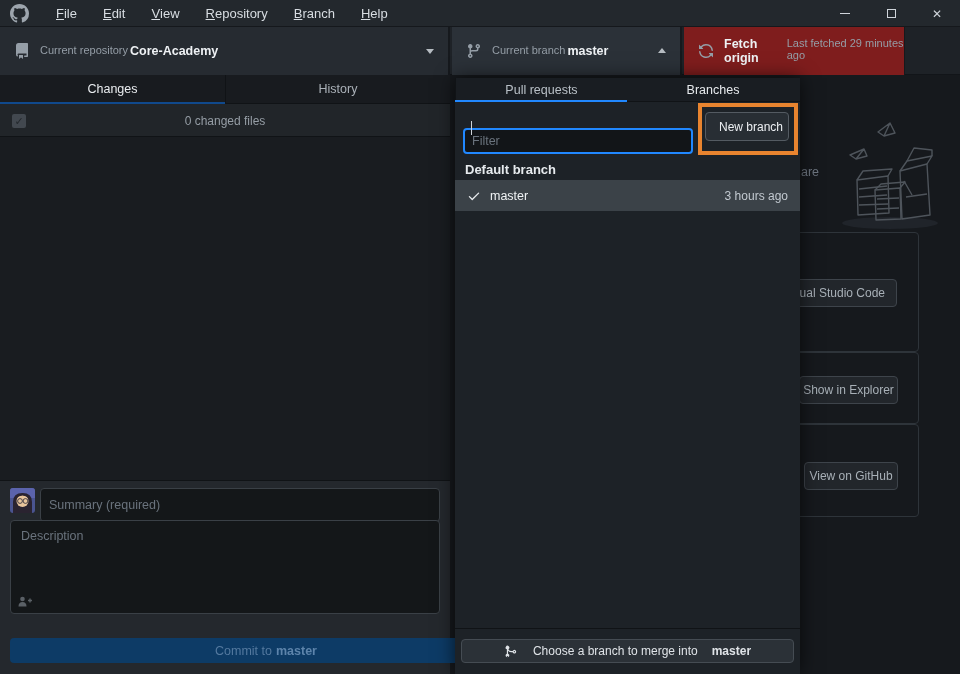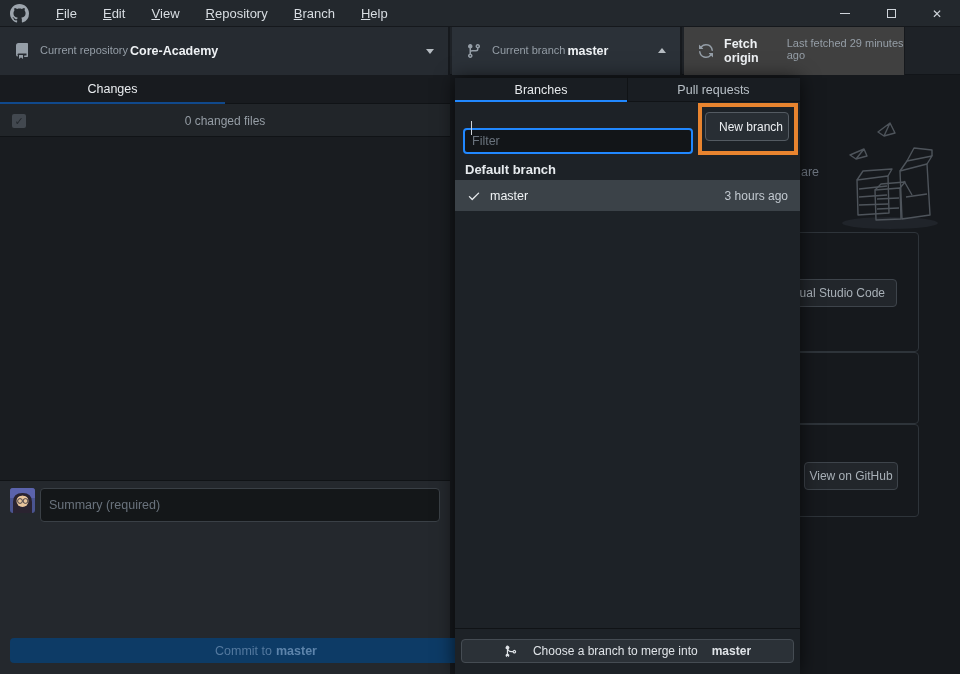--- a/index.html
+++ b/index.html
@@ -17,21 +17,21 @@
   .win-controls { margin-left:auto; display:flex; height:100%; }
   .win-btn { width:46px; height:27px; display:flex; align-items:center; justify-content:center; color:#cfd4da; font-size:12px; }
   .glyph-min { width:10px; height:1px; background:#cfd4da; }
   .glyph-max { width:9px; height:9px; border:1px solid #cfd4da; }
 
   
   .toolbar { position:absolute; left:0; top:27px; width:960px; height:48px; background:#1e2227; border-bottom:1px solid #121519; }
   .tb-section { position:absolute; top:0; height:48px; display:flex; align-items:center; }
   .tb-repo   { left:0;   width:450px; background:#262b31; border-right:2px solid #16191d; }
   .tb-branch { left:452px; width:230px; background:#2b3138; border-right:2px solid #16191d; }
-  .tb-fetch  { left:684px; width:221px; background:#404040; border-right:1px solid #16191d; }
+  .tb-fetch  { left:684px; width:221px; background:#7f1d1d; border-right:1px solid #16191d; }
   .tb-icon { flex:none; margin-left:14px; width:16px; height:16px; }
   .tb-col { margin-left:10px; display:flex; flex-direction:row; gap:2px; min-width:0; }
   .tb-label { font-size:11px; color:#959ea7; }
   .tb-value { font-size:12.5px; font-weight:bold; color:#eef1f4; }
   .tb-sub   { font-size:11px; color:#959ea7; }
   .chev { position:absolute; right:14px; top:50%; width:0; height:0; border-left:4px solid transparent; border-right:4px solid transparent; }
   .chev-down { margin-top:-2px; border-top:5px solid #b6bcc2; }
   .chev-up   { margin-top:-3px; border-bottom:5px solid #b6bcc2; }
 
   
@@ -198,56 +198,66 @@
         <path d="M49 89 L74 87 L75 118 L50 119 Z"></path>
         <path d="M49 89 L55 83 L79 81 L74 87"></path>
         <path d="M51 98 L73 97 M51 108 L73 107"></path>
         <path d="M78 80 L86 94 M80 96 L101 93"></path>
       </g>
     </svg>
     <div class="card card1"></div>
     <div class="card card2"></div>
     <div class="card card3"></div>
     <div class="gray-btn btn-vscode">sual Studio Code</div>
+    <div class="gray-btn btn-explorer">Show in Explorer</div>
     <div class="gray-btn btn-github">View on GitHub</div>
   </div>
 
   <div class="left-panel">
     <div class="lp-tabs">
       <div class="lp-tab sel">Changes</div>
+      <div class="lp-tab unsel">History</div>
       <div class="lp-underline"></div>
     </div>
     <div class="files-header">
       <span class="cbx">✓</span>
       <span class="txt">0 changed files</span>
     </div>
     <div class="commit-area">
       <div class="avatar">
         <svg width="25" height="25" viewBox="0 0 25 25">
           <rect width="25" height="25" fill="#4a5490"></rect>
           <rect width="25" height="10" fill="#5b63ac"></rect>
           <path d="M3 25 L3 14 Q3 5 12.5 5 Q22 5 22 14 L22 25 Z" fill="#2a2330"></path>
           <circle cx="12.5" cy="13" r="6" fill="#e8c49c"></circle>
           <path d="M6 10 Q12.5 5 19 10 L19 8 Q12.5 3 6 8 Z" fill="#2a2330"></path>
           <circle cx="10" cy="13" r="2.4" fill="none" stroke="#3a3540" stroke-width="0.9"></circle>
           <circle cx="15.5" cy="13" r="2.4" fill="none" stroke="#3a3540" stroke-width="0.9"></circle>
         </svg>
       </div>
       <input class="field summary" type="text" placeholder="Summary (required)" style="">
+      <div class="descwrap">
+        <textarea class="field description" placeholder="Description" style=""></textarea>
+        <svg class="coauthor" width="15" height="11" viewBox="0 0 15 11">
+          <circle cx="4.5" cy="3" r="2.3" fill="#5a6066"></circle>
+          <path d="M0.5 10.5 Q0.5 6 4.5 6 Q8.5 6 8.5 10.5 Z" fill="#5a6066"></path>
+          <path d="M10 4.5 h4 M12 2.5 v4" stroke="#5a6066" stroke-width="1.4"></path>
+        </svg>
+      </div>
       <div class="commit-btn">
         <span>Commit to</span>
         <b>master</b>
       </div>
     </div>
   </div>
 
   <div class="dropdown">
     <div class="dd-tabs">
+      <div class="dd-tab unsel">Pull requests</div>
       <div class="dd-tab sel">Branches</div>
-      <div class="dd-tab unsel">Pull requests</div>
       <div class="dd-underline"></div>
     </div>
     <input class="filter-input" type="text" placeholder="Filter" style="">
     <div class="caret"></div>
     <div class="newbranch-btn">New branch</div>
     <div class="annotation"></div>
     <div class="dd-section">Default branch</div>
     <div class="branch-row">
       <svg class="chk" width="14" height="14" viewBox="0 0 16 16">
         <path fill="#e8ebee" d="M13.78 4.22a.75.75 0 0 1 0 1.06l-7.25 7.25a.75.75 0 0 1-1.06 0L2.22 9.28a.75.75 0 0 1 1.06-1.06L6 10.94l6.72-6.72a.75.75 0 0 1 1.06 0z"></path>

